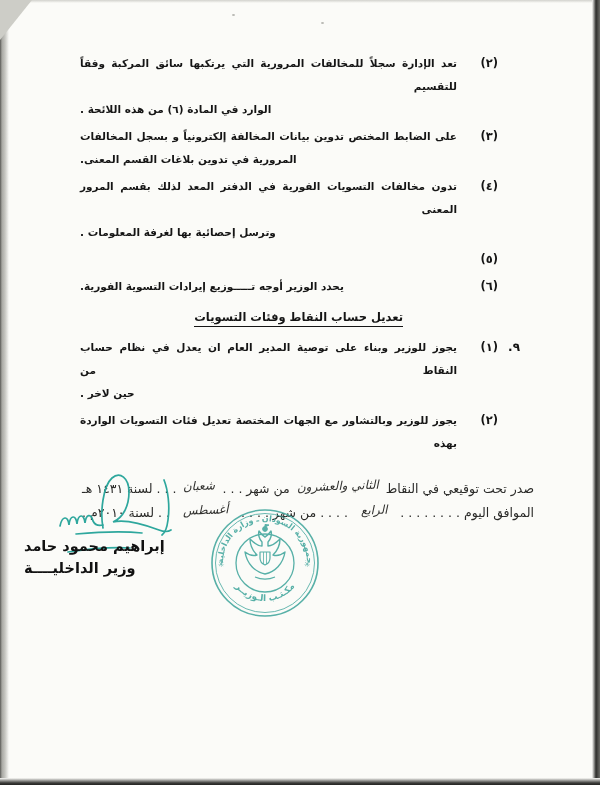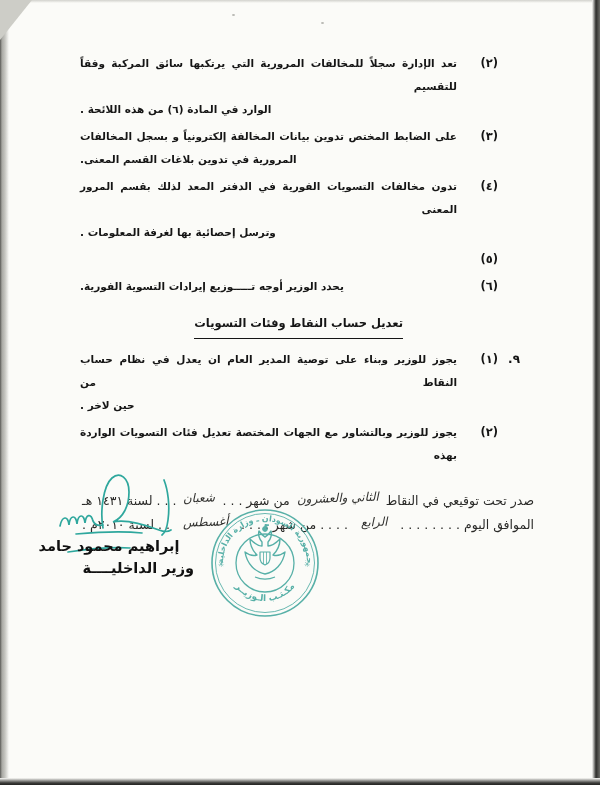--- a/index.html
+++ b/index.html
@@ -20,33 +20,33 @@
   .speck{position:absolute;width:3px;height:2px;background:#b9b9b3;border-radius:50%;}
 
   .doc{position:absolute;top:52px;right:80px;width:440px;direction:rtl;color:#151515;}
   .clause-row{display:flex;direction:rtl;margin-bottom:4px;}
   .art-num{width:22px;flex:0 0 22px;font-weight:bold;font-size:12px;line-height:23px;}
   .clause-num{width:32px;flex:0 0 32px;font-weight:bold;font-size:11.5px;line-height:23px;}
   .clause-text{width:377px;flex:0 0 377px;margin-right:9px;}
   .cline{font-weight:bold;font-size:10.5px;letter-spacing:-0.3px;line-height:23px;
     text-align:left;white-space:nowrap;}
   .cline.just{white-space:normal;text-align:justify;text-align-last:justify;}
-  .heading{display:inline-block;margin:14px 117px 9px 0;font-weight:bold;font-size:11.5px;
-    border-bottom:1.6px solid #151515;padding-bottom:8px;letter-spacing:-0.2px;}
+  .heading{display:inline-block;margin:8px 117px 9px 0;font-weight:bold;font-size:11.5px;
+    border-bottom:1.6px solid #151515;padding-bottom:2px;letter-spacing:-0.2px;}
   .dateline{display:flex;direction:rtl;align-items:baseline;justify-content:space-between;
     width:452px;margin:0 -14px 9px 0;}
   .dateline.first{margin-top:26px;}
   .seg-print{font-size:12.5px;font-weight:400;color:#2a2a28;white-space:nowrap;}
   .seg-hand{font-size:12px;font-weight:500;color:#30302e;font-style:italic;
     transform:rotate(-2deg) translateY(-3px);display:inline-block;white-space:nowrap;}
 
   .sig-svg{position:absolute;left:46px;top:468px;}
-  .minister-name{position:absolute;left:24px;top:538px;width:170px;text-align:center;
+  .minister-name{position:absolute;left:24px;top:538px;width:170px;text-align:left;
     font-weight:bold;font-size:14.5px;color:#111;direction:rtl;}
-  .minister-title{position:absolute;left:24px;top:560px;width:170px;text-align:right;
+  .minister-title{position:absolute;left:24px;top:560px;width:170px;text-align:left;
     font-weight:bold;font-size:14.5px;color:#111;direction:rtl;letter-spacing:0.5px;}
   .seal-svg{position:absolute;left:206px;top:504px;opacity:0.9;}
 </style>
 </head>
 <body>
 
 <div class="page">
 
   <div class="edge-left"></div>
   <div class="edge-top"></div>

